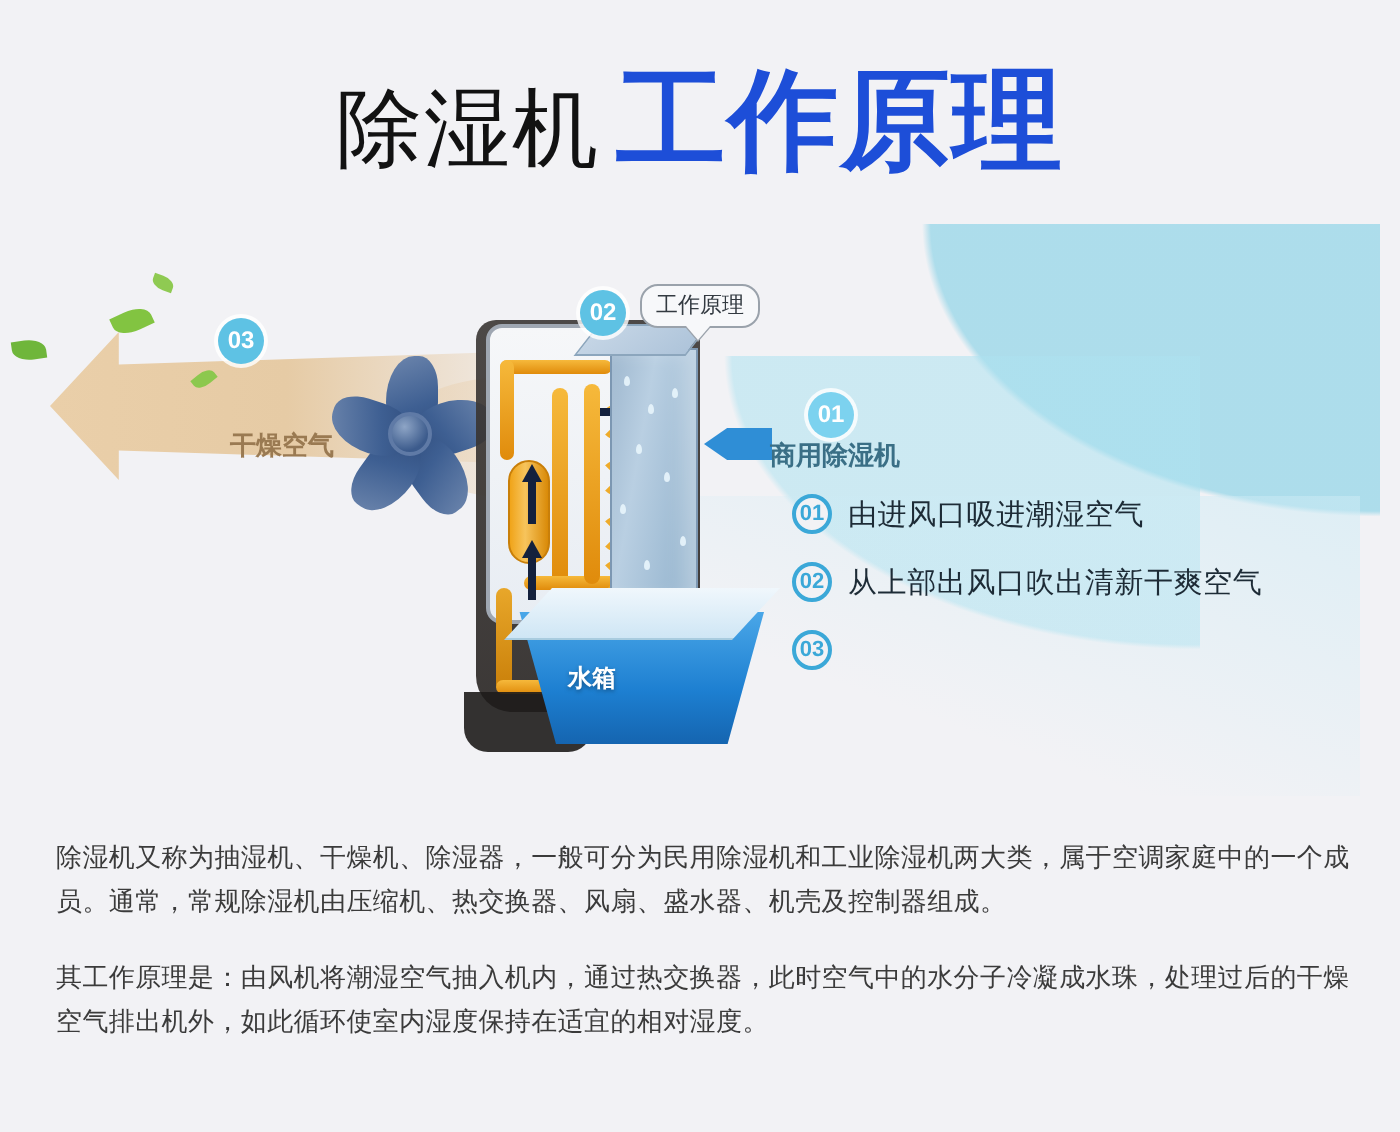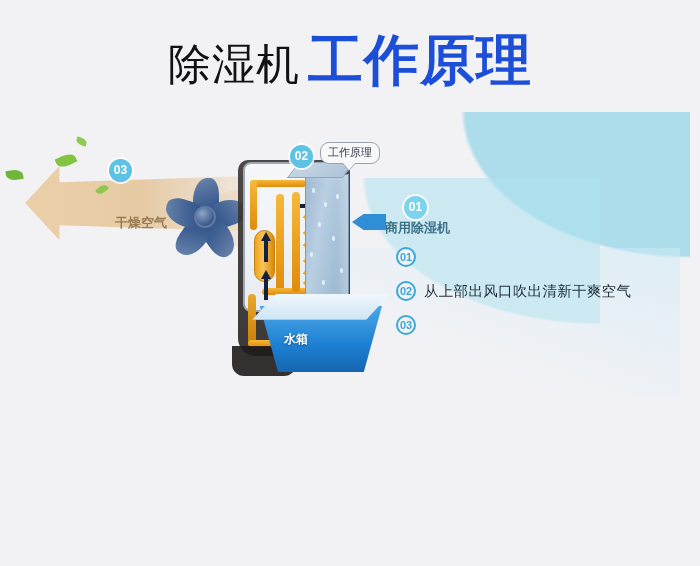--- a/index.html
+++ b/index.html
@@ -500,25 +500,30 @@
 
     <div class="diag-label lbl-dry">干燥空气</div>
     <div class="diag-label lbl-humid">商用除湿机</div>
     <div class="callout">工作原理</div>
 
   </div>
 
   <div class="steps">
     <div class="step">
       <div class="step-num">01</div>
+      <div class="step-text">由进风口吸进潮湿空气</div>
     </div>
     <div class="step">
       <div class="step-num">02</div>
       <div class="step-text">从上部出风口吹出清新干爽空气</div>
     </div>
     <div class="step">
       <div class="step-num">03</div>
     </div>
   </div>
 
 
+  <div class="copy">
+    <p class="para p1">除湿机又称为抽湿机、干燥机、除湿器，一般可分为民用除湿机和工业除湿机两大类，属于空调家庭中的一个成员。通常，常规除湿机由压缩机、热交换器、风扇、盛水器、机壳及控制器组成。</p>
+    <p class="para p2">其工作原理是：由风机将潮湿空气抽入机内，通过热交换器，此时空气中的水分子冷凝成水珠，处理过后的干燥空气排出机外，如此循环使室内湿度保持在适宜的相对湿度。</p>
+  </div>
 
 </div>
 
 </body></html>

